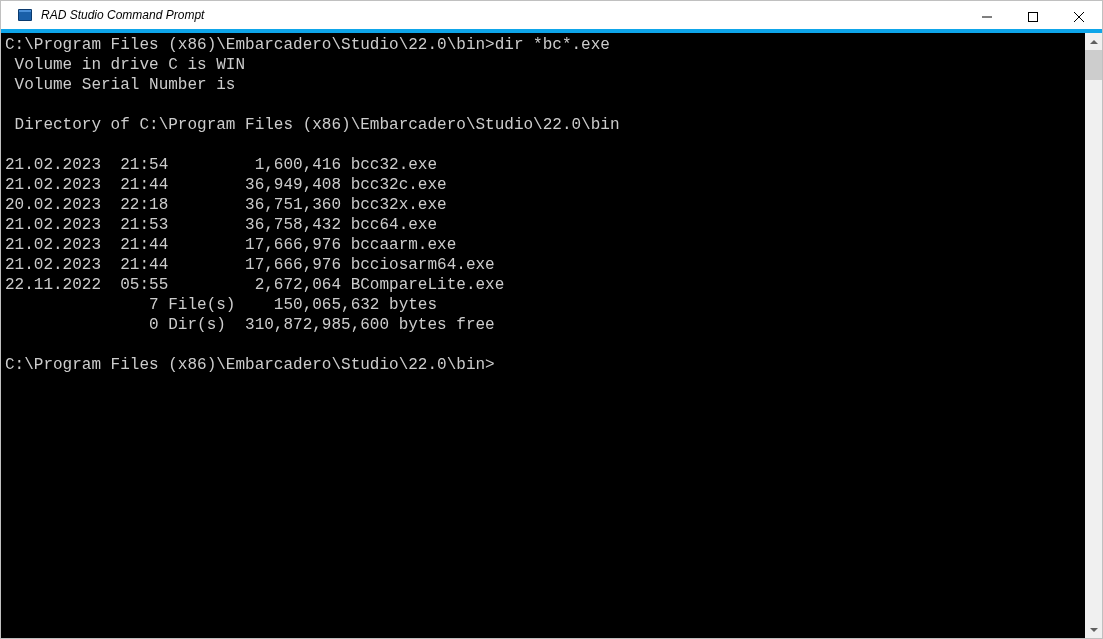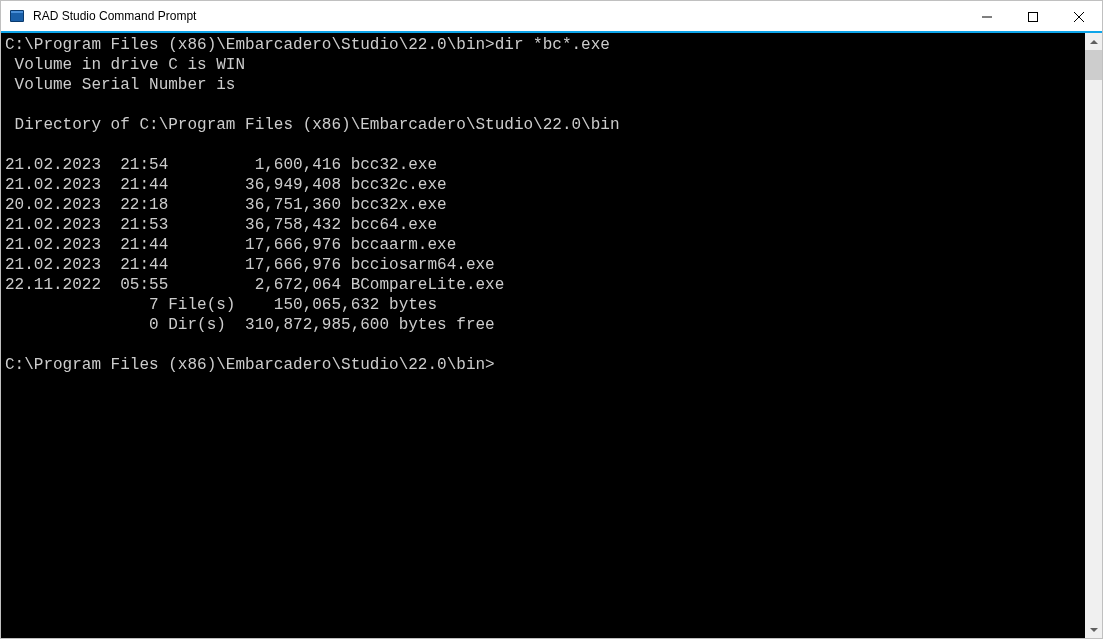--- a/index.html
+++ b/index.html
@@ -15,22 +15,23 @@
       display: flex;
       flex-direction: column;
       border: 1px solid #c0c0c0;
       overflow: hidden;
     }
     .titlebar {
       height: 32px;
       background: #ffffff;
       display: flex;
       align-items: center;
-      padding: 0 0 0 8px;
-      border-bottom: 2px solid #0ea5e9;
+      padding: 0 0 0 16px;
+      border-bottom: 4px solid #0ea5e9;
+      font-style: italic;
     }
     .titlebar-icon {
       width: 16px;
       height: 16px;
       margin-right: 8px;
       display: flex;
       align-items: center;
       justify-content: center;
     }
     .titlebar-title {

